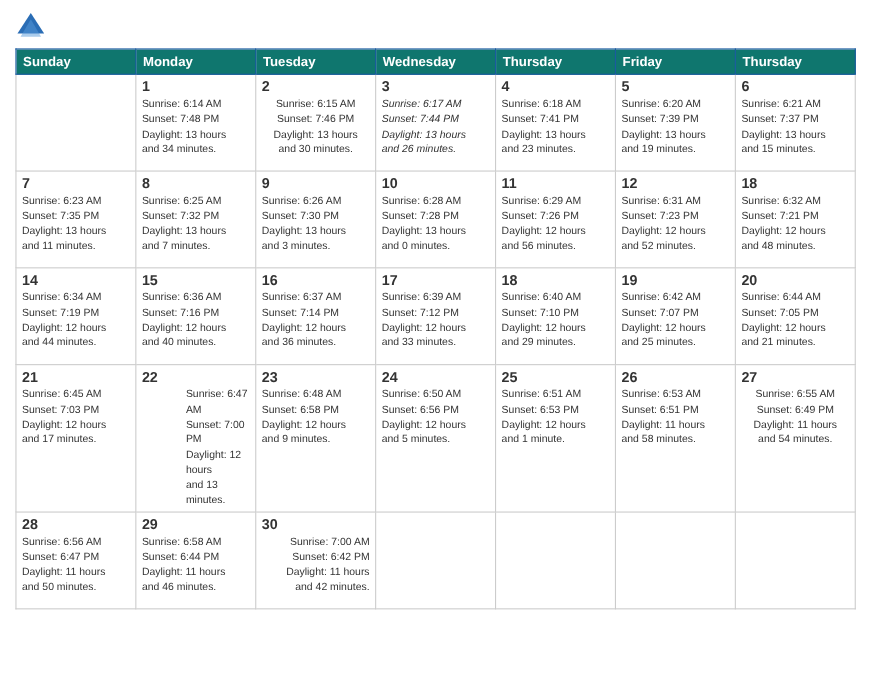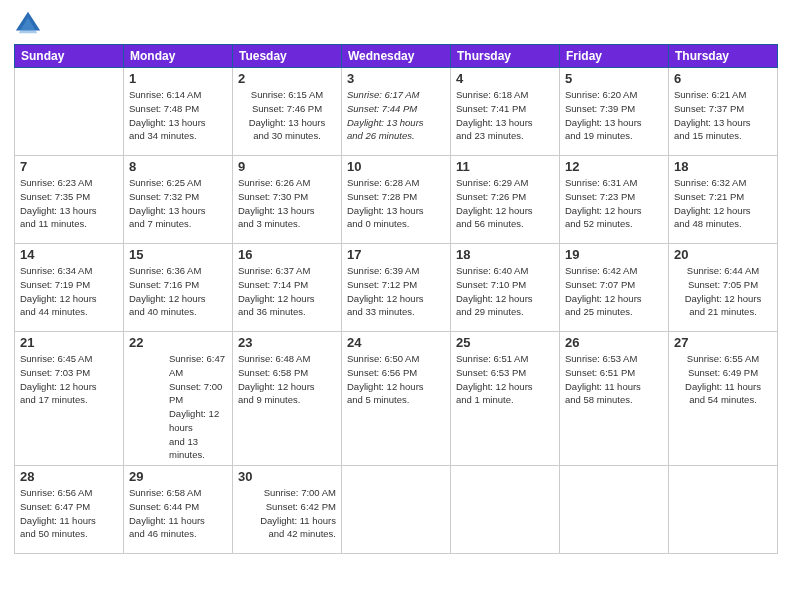--- a/index.html
+++ b/index.html
@@ -50,21 +50,21 @@
     .location {
       font-size: 14px;
       color: #555;
     }
     .calendar {
       width: 100%;
       border-collapse: collapse;
       table-layout: fixed;
     }
     .calendar th {
-      background: #6d28d9;
+      background: #0f766e;
       color: #fff;
       font-weight: bold;
       text-align: left;
       padding: 4px 6px;
       font-size: 12px;
       border: 1px solid #1a5aa0;
     }
     .calendar td {
       border: 1px solid #ccc;
       vertical-align: top;
@@ -255,21 +255,21 @@
           </td>
           <td>
             <span class="day-number">19</span>
             <div class="cell-info" style="white-space: pre-line;">Sunrise: 6:42 AM
 Sunset: 7:07 PM
 Daylight: 12 hours
 and 25 minutes.</div>
           </td>
           <td>
             <span class="day-number">20</span>
-            <div class="cell-info" style="white-space: pre-line; text-align: center;">Sunrise: 6:44 AM
+            <div class="cell-info" style="white-space: pre-line;">Sunrise: 6:44 AM
 Sunset: 7:05 PM
 Daylight: 12 hours
 and 21 minutes.</div>
           </td>
         </tr>
         <tr>
           <td>
             <span class="day-number">21</span>
             <div class="cell-info" style="white-space: pre-line;">Sunrise: 6:45 AM
 Sunset: 7:03 PM

